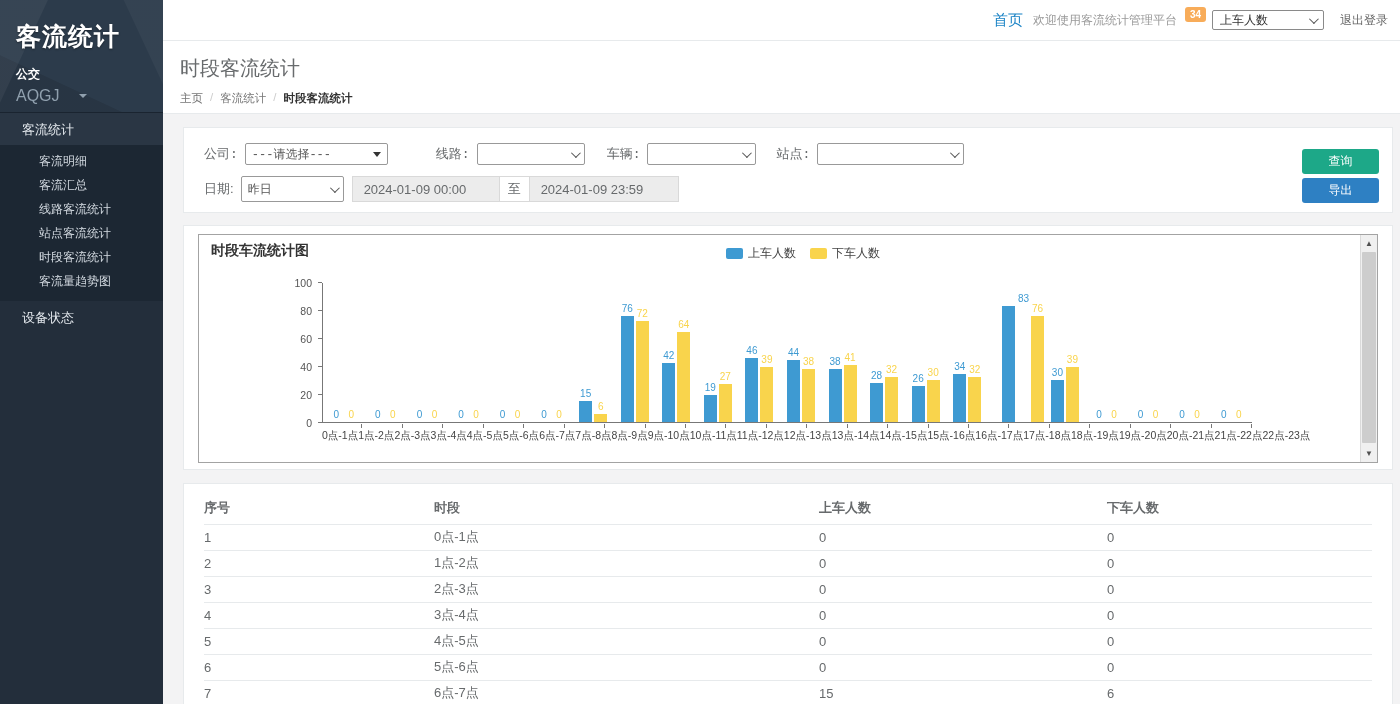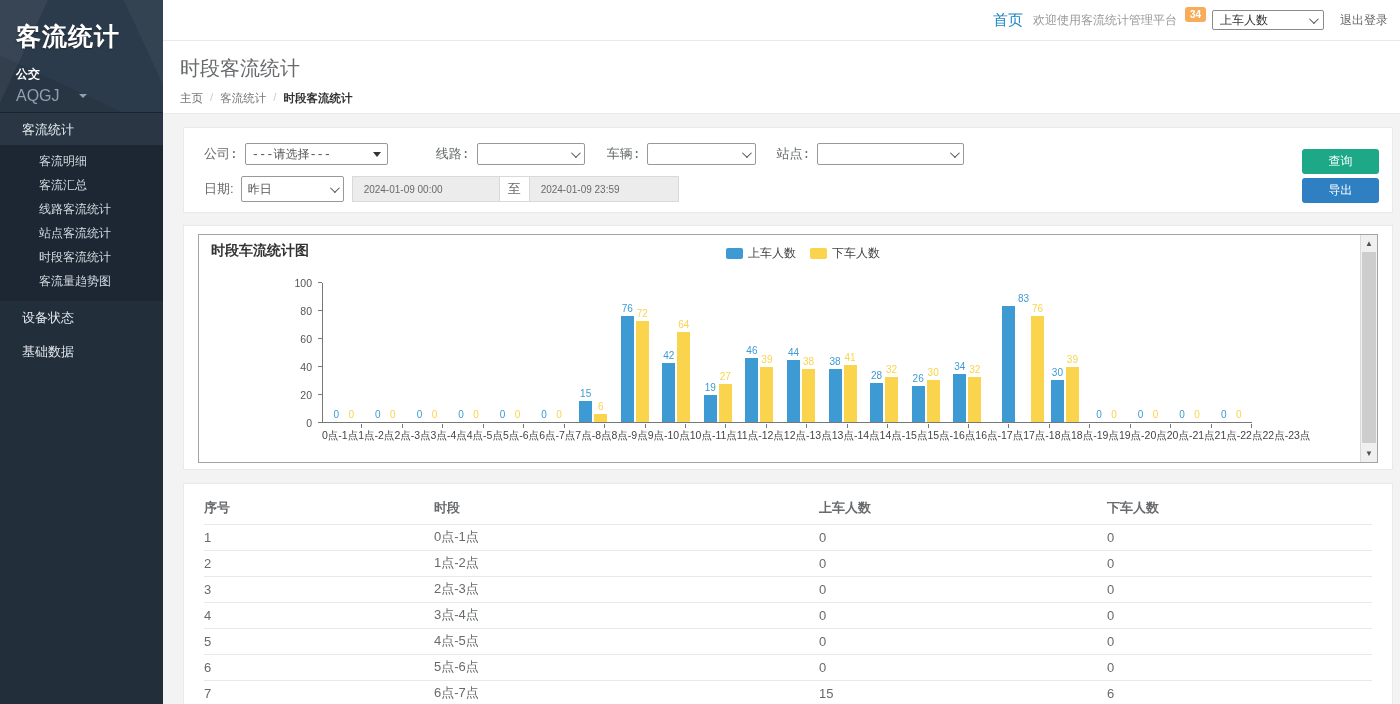--- a/index.html
+++ b/index.html
@@ -50,21 +50,21 @@
   .f-row1 { margin-bottom:11px;font-family:Liberation Mono, monospace; }
   .f-label { font-size:13px; color:#676a6c; margin-right:7px; white-space:nowrap; }
   .sel { height:22px; background:#fff; border:1px solid #999; border-radius:2px; display:flex; align-items:center; justify-content:space-between; padding:0 6px; font-size:12px; color:#555; cursor:pointer; }
   .sel-company { width:143px; margin-right:48px; }
   .sel-line { width:108px; margin-right:22px; }
   .sel-vehicle { width:109px; margin-right:20px; }
   .sel-station { width:147px; }
   .tri-down { width:0; height:0; border-left:4px solid transparent; border-right:4px solid transparent; border-top:5px solid #333; }
   .chev { width:7px; height:7px; border-right:1.5px solid #555; border-bottom:1.5px solid #555; transform:rotate(45deg) translateY(-2px); }
   .sel-date { width:103px; height:26px; margin-right:8px; }
-  .date-input { height:26px; background:#ececec; border:1px solid #d9d9d9; font-size:10px; color:#676a6c; display:flex; align-items:center; padding:12px 11px; cursor:text; }
+  .date-input { height:26px; background:#ececec; border:1px solid #d9d9d9; font-size:13px; color:#676a6c; display:flex; align-items:center; padding:12px 11px; cursor:text; }
   .date-from { width:147px; border-right:none; }
   .date-to { width:149px; border-left:none; }
   .to-box { height:26px; background:#fff; border:1px solid #d9d9d9; font-size:13px; color:#676a6c; display:flex; align-items:center; padding:0 8px; }
   .btn { position:absolute; right:13px; width:77px; height:25px; border:none; border-radius:3px; color:#fff; font-size:12px; font-family:"Liberation Sans",sans-serif; cursor:pointer; }
   .btn-query { top:21px; }
   .btn-export { top:50px; }
 
   
   .chart-card { height:245px; padding:8px 14px; margin-bottom:13px; }
   .chart-box { position:relative; width:100%; height:229px; border:1px solid #a3a3a3; background:#fff; overflow:hidden; }
@@ -115,21 +115,20 @@
         <div class="nav-header top-active">客流统计</div>
         <div class="nav-sub">
           <div class="nav-sub-item">客流明细</div>
           <div class="nav-sub-item">客流汇总</div>
           <div class="nav-sub-item">线路客流统计</div>
           <div class="nav-sub-item">站点客流统计</div>
           <div class="nav-sub-item">时段客流统计</div>
           <div class="nav-sub-item">客流量趋势图</div>
         </div>
         <div class="nav-section">设备状态</div>
-        <div class="nav-section">基础数据</div>
       </nav>
   </aside>
 
   <div class="main">
 
     <header class="topbar">
       <span class="home-link">首页</span>
       <span class="welcome-text">欢迎使用客流统计管理平台</span>
       <span class="msg-badge" style="background-color: rgb(248, 172, 89);">34</span>
       <div class="lang-select">

